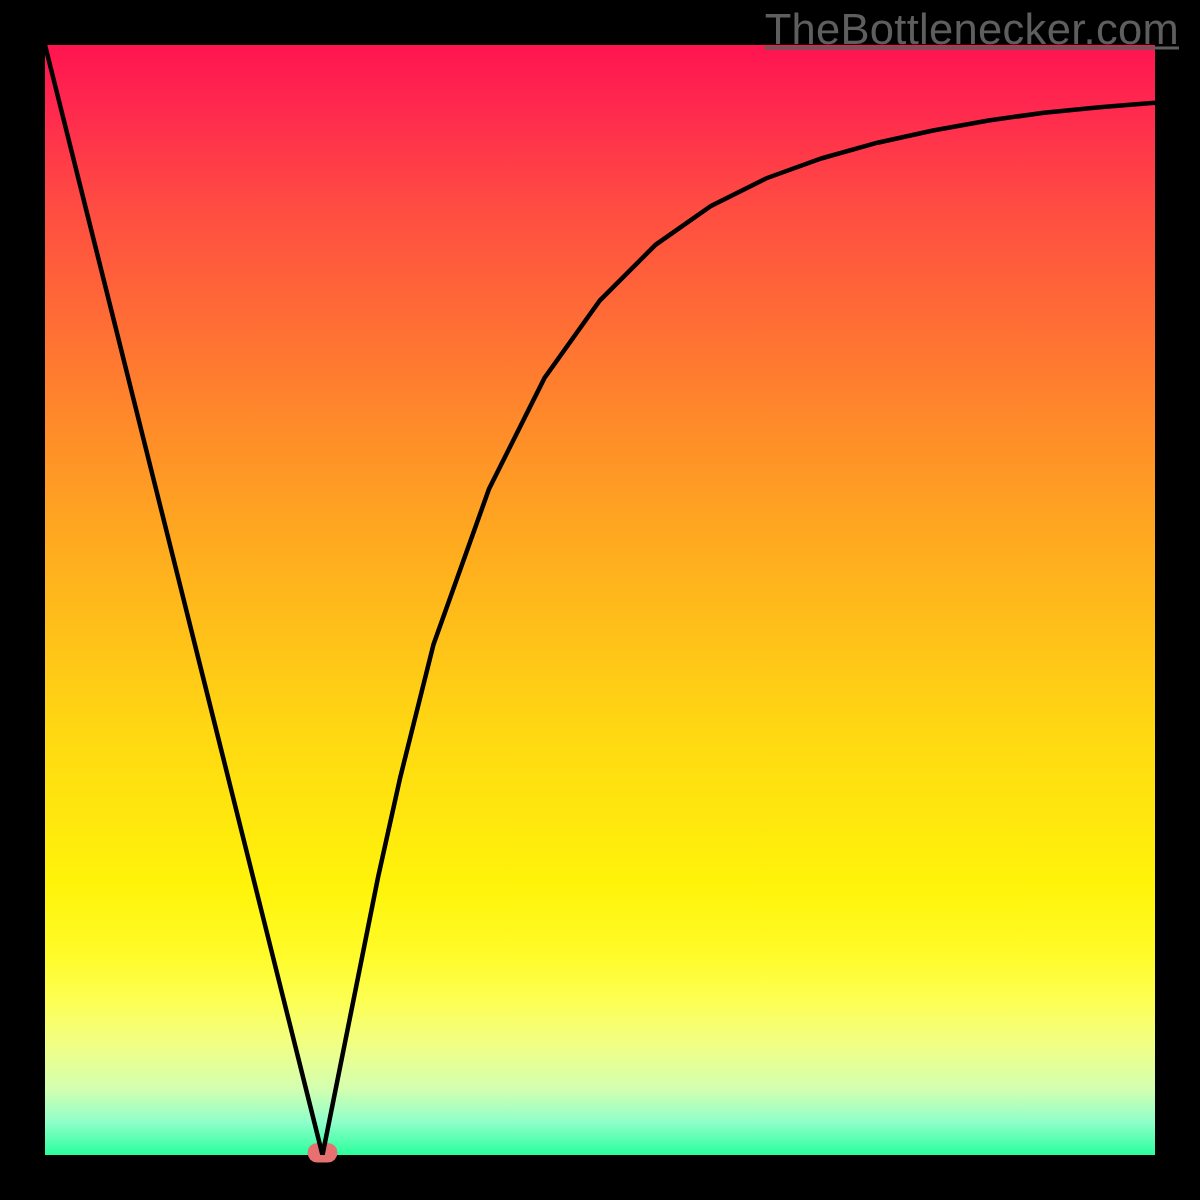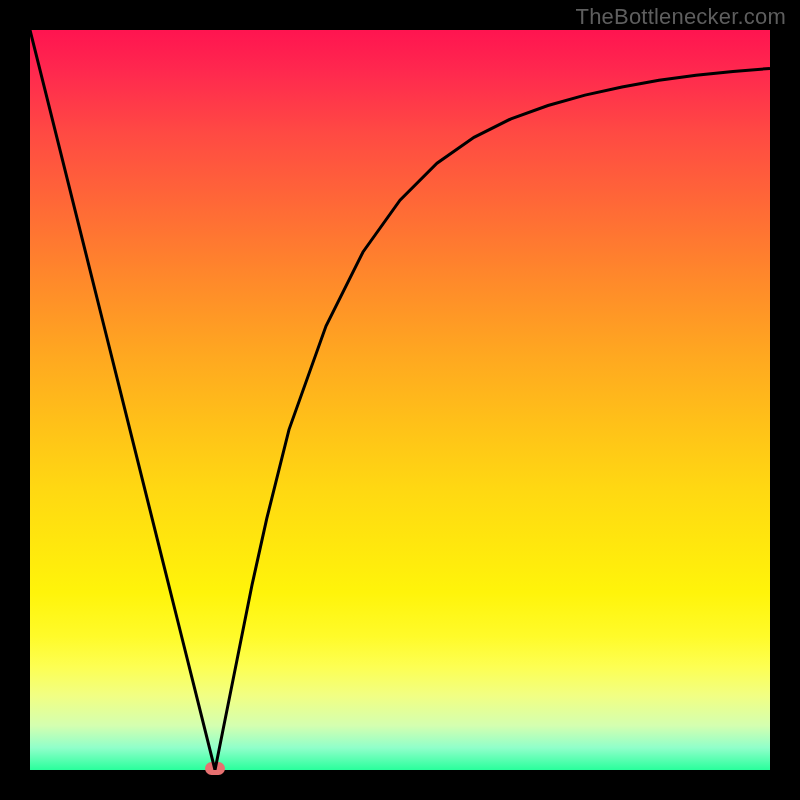--- a/index.html
+++ b/index.html
@@ -15,24 +15,25 @@
     position: relative;
     width: 800px;
     height: 800px;
     background: #000000;
   }
   .watermark {
     position: absolute;
     top: 4px;
     right: 14px;
     color: #5e5e5e;
-    font-size: 22px;
+    font-size: 29px;
     font-weight: 500;
     z-index: 20;
     letter-spacing: 0.2px;
+    text-decoration: underline;
   }
   .plot {
     position: absolute;
     left: 30px;
     top: 30px;
     width: 740px;
     height: 740px;
   }
   .gradient {
     position: absolute;

